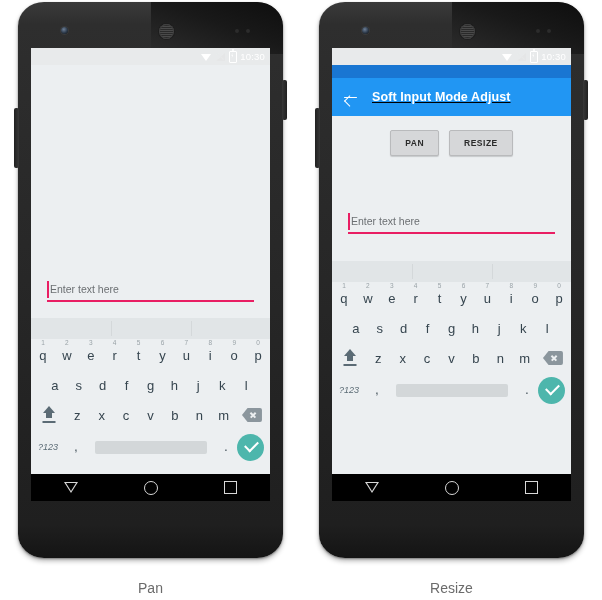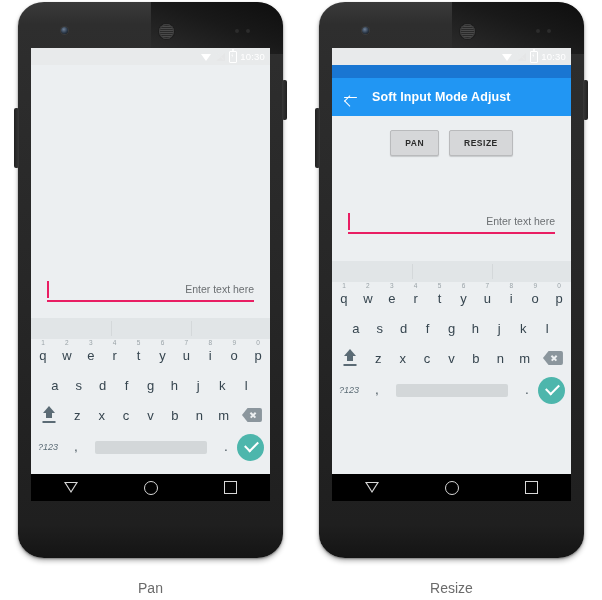--- a/index.html
+++ b/index.html
@@ -104,21 +104,21 @@
   .st-bat span{
     position:absolute;left:1px;top:1px;width:2px;height:6px;background:#ffffff;
     clip-path:polygon(60% 0,10% 55%,45% 55%,25% 100%,90% 40%,52% 40%);
   }
   .st-time{font-size:9.5px;color:#fff;letter-spacing:.2px;margin-left:3px;}
 
   
   .statusblue{height:13px;width:100%;background:#1976d2;}
   .appbar{
     height:38px;width:100%;background:#2196f3;
-    display:flex;align-items:center;padding-left:11px;box-sizing:border-box;
+    display:flex;align-items:center;padding-left:11px;box-sizing:border-box;text-decoration:underline;
   }
   .backarrow{width:15px;height:15px;position:relative;flex:0 0 auto;}
   .backarrow:before{
     content:"";position:absolute;left:1px;top:7px;width:13px;height:1.6px;background:#fff;border-radius:1px;
   }
   .backarrow:after{
     content:"";position:absolute;left:1px;top:3.4px;width:7px;height:7px;
     border-left:1.6px solid #fff;border-bottom:1.6px solid #fff;
     transform:rotate(45deg);transform-origin:left bottom;
   }
@@ -142,21 +142,21 @@
   }
 
   
   .edittext{
     position:absolute;left:16px;width:207px;
   }
   .edittext .caret{
     position:absolute;left:0;top:0;width:1.6px;height:17px;background:#e91e63;
   }
   .edittext .hint{
-    font-size:10.5px;color:#6b6f72;padding-left:17px;line-height:17px;white-space:nowrap;text-align:right;
+    font-size:10.5px;color:#6b6f72;padding-left:3px;line-height:17px;white-space:nowrap;
   }
   .edittext .underline{
     height:1.6px;background:#e91e63;margin-top:2px;width:100%;
   }
 
   
   .keyboard{position:absolute;left:0;width:100%;background:#eceff1;}
   .suggest{
     height:21px;width:100%;background:#e1e5e7;position:relative;
     border-bottom:1px solid #eceff1;

